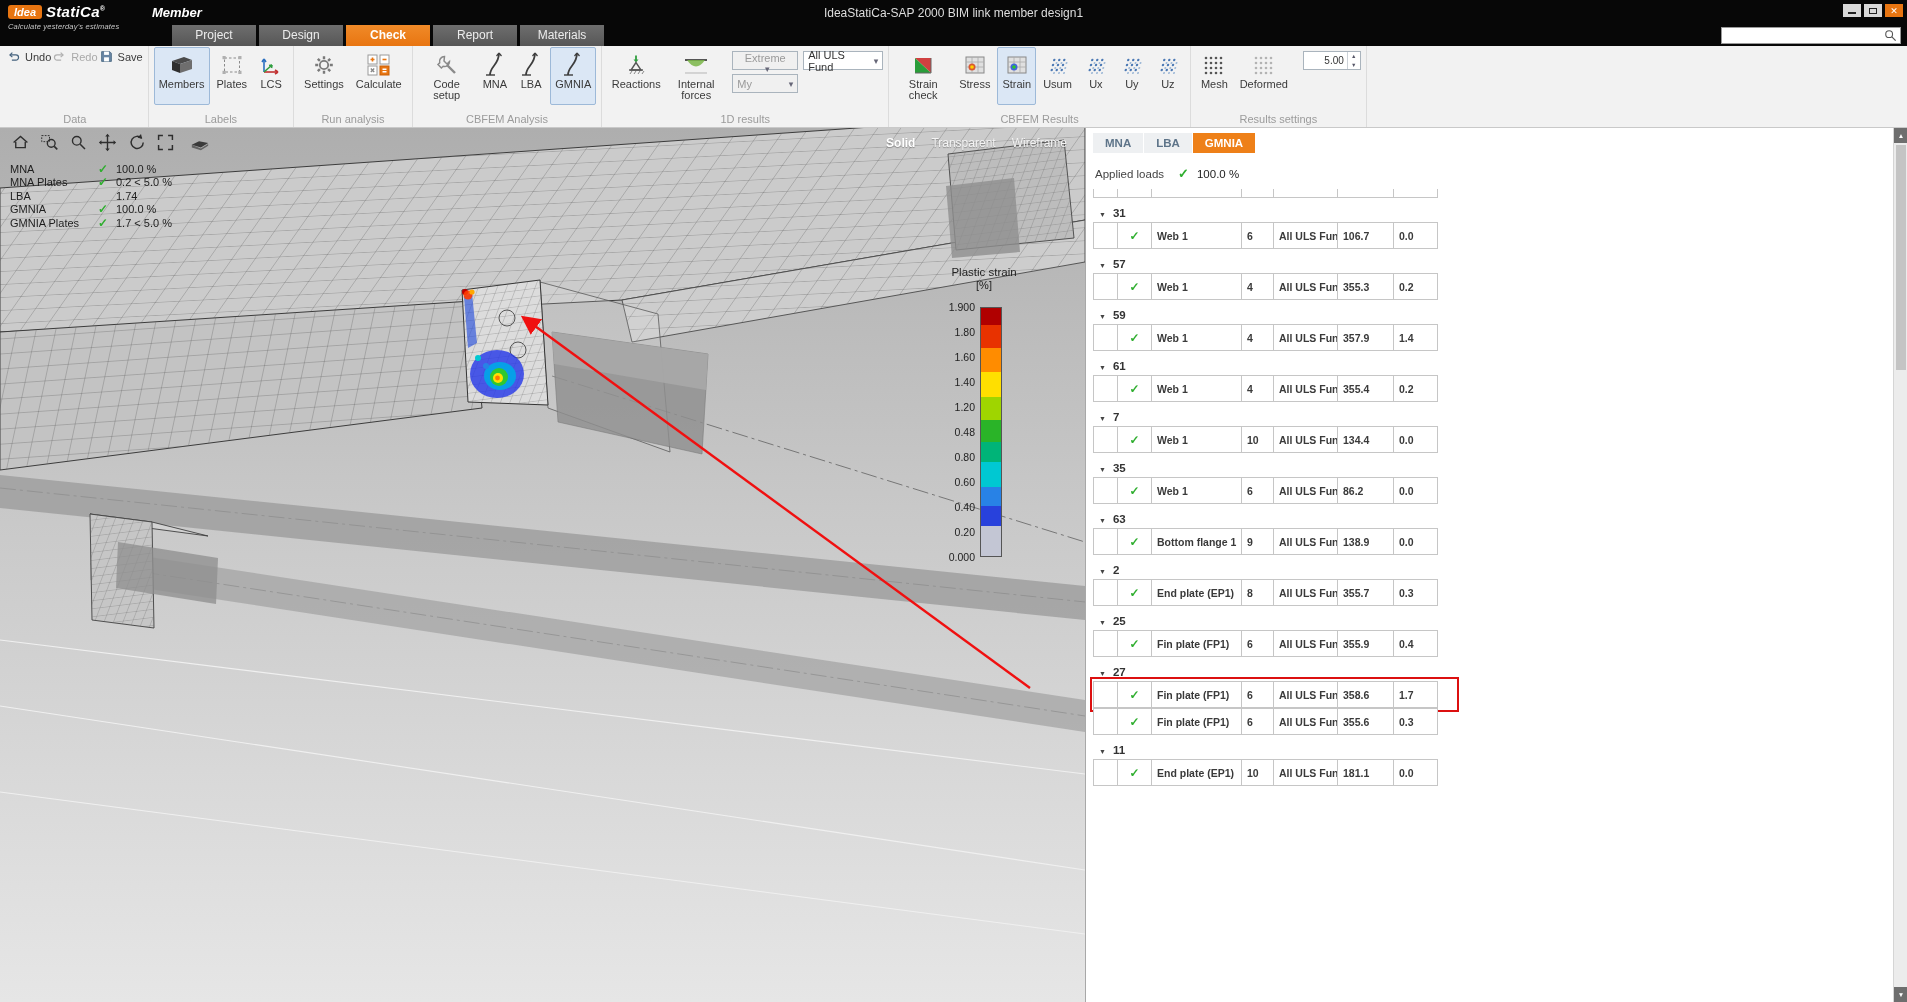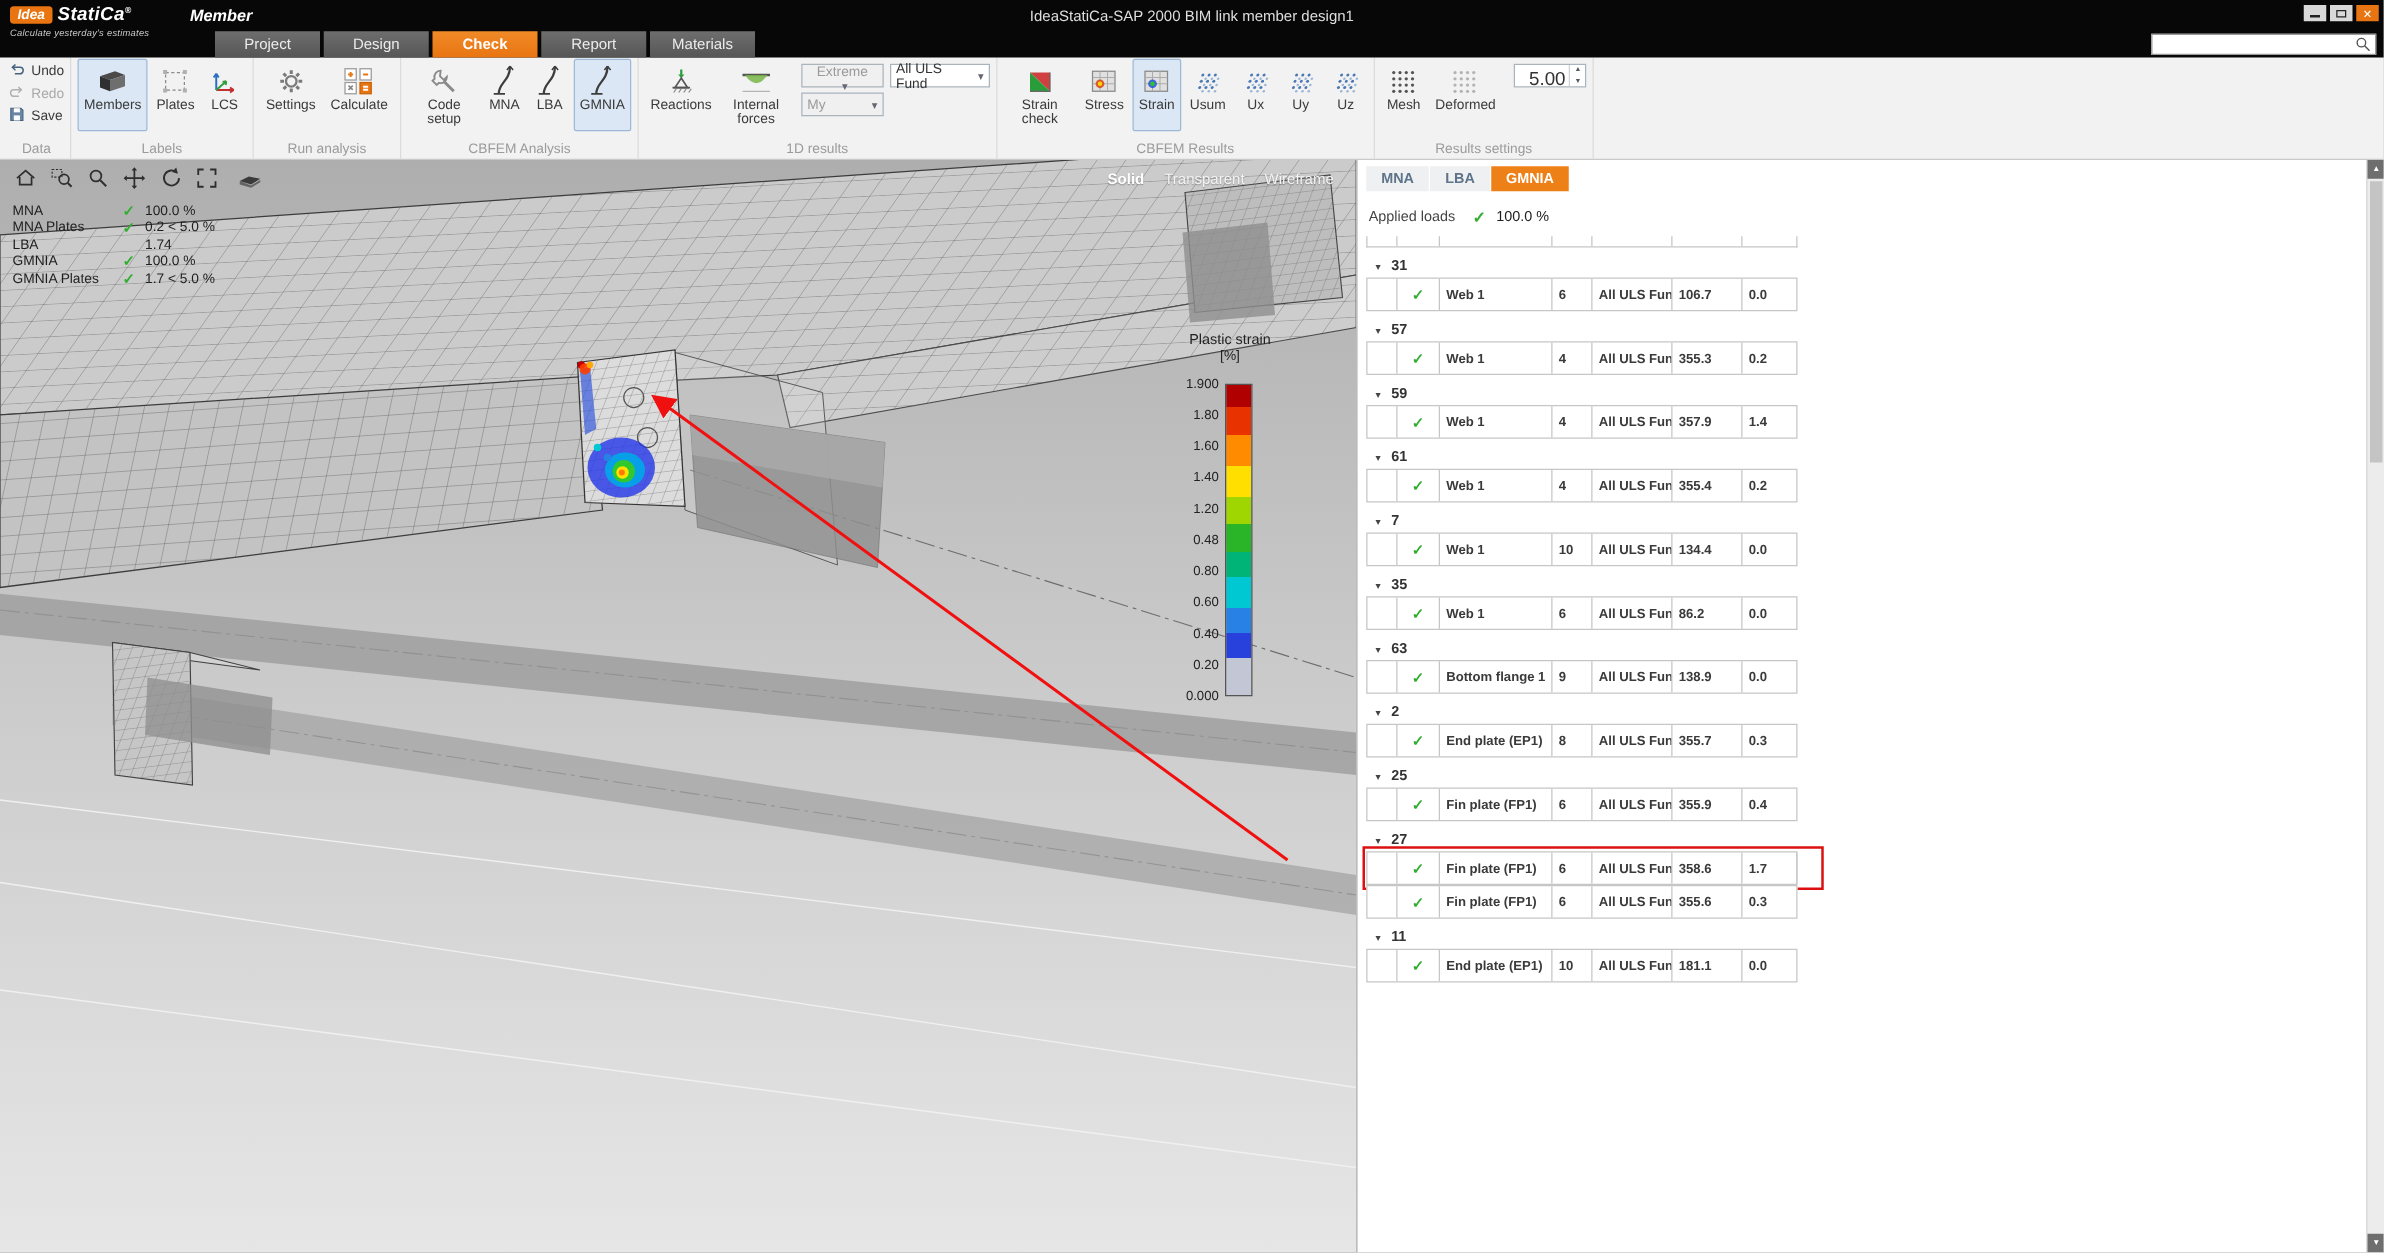--- a/index.html
+++ b/index.html
@@ -31,31 +31,31 @@
 
   
   .ribbon{height:82px;background:#f2f2f2;border-bottom:1px solid #c9c9c9;display:flex;align-items:stretch;padding-left:2px;flex:none;}
   .rgroup{display:flex;flex-direction:column;border-right:1px solid #dcdcdc;padding:1px 5px 0;}
   .rgroup-body{display:flex;align-items:flex-start;gap:2px;}
   .rgroup-label{margin-top:auto;text-align:center;font-size:11px;color:#9b9b9b;padding:1px 6px 2px;white-space:nowrap;}
   .rbtn{display:flex;flex-direction:column;align-items:center;gap:2px;padding:3px 4px 2px;border:1px solid transparent;border-radius:2px;font-size:11px;color:#3a3a3a;min-width:34px;max-width:58px;text-align:center;line-height:1.05;height:58px;}
   .rbtn.selected{background:#dbe7f5;border-color:#9db9d8;}
   .rbtn .ricon{height:26px;display:flex;align-items:flex-end;justify-content:center;}
   .rbtn .rlabel{white-space:normal;}
-  .datacol{display:flex;flex-direction:column;gap:2px;padding-top:2px;}
+  .datacol{display:flex;flex-direction:row;gap:2px;padding-top:2px;}
   .dbtn{display:flex;align-items:center;gap:5px;font-size:11px;color:#3a3a3a;height:16px;white-space:nowrap;}
   .dbtn.disabled{color:#a9a9a9;}
   .dcol{display:flex;flex-direction:column;gap:4px;margin:4px 0 0 5px;}
   .drow{display:flex;gap:5px;}
   .dd{display:flex;align-items:center;justify-content:space-between;border:1px solid #aab4bd;background:#fff;font-size:11px;color:#333;height:19px;padding:0 4px;}
   .dd.disabled{background:#f0f0f0;color:#9a9a9a;}
   .dd .arr{font-size:9px;color:#667;margin-left:4px;}
   .dd.w-ext{width:66px;flex-direction:column;} .dd.w-uls{width:80px;} .dd.w-my{width:66px;}
   .spin{display:flex;align-items:stretch;border:1px solid #aab4bd;background:#fff;height:19px;width:58px;margin:4px 0 0 8px;}
-  .spin-val{flex:1;text-align:right;padding:3px 3px 0 0;font-size:15px;color:#333;}
+  .spin-val{flex:1;text-align:right;padding:3px 3px 0 0;font-size:10px;color:#333;}
   .spin-arrows{width:13px;display:flex;flex-direction:column;border-left:1px solid #ccd2d8;}
   .spin-arrows div{flex:1;display:flex;align-items:center;justify-content:center;font-size:5.5px;color:#556;}
 
   
   .main{display:flex;height:874px;flex:none;}
   .viewport{position:relative;width:1085px;flex:none;overflow:hidden;background:#c4c4c4;}
   .scene{position:absolute;inset:0;display:block;}
   .vp-toolbar{position:absolute;top:0;left:0;right:0;height:26px;display:flex;align-items:center;gap:9px;padding:3px 18px 0 10px;}
   .vp-tool{width:20px;height:20px;display:flex;align-items:center;justify-content:center;color:#2e2e2e;}
   .vp-modes{margin-left:auto;display:flex;gap:16px;}

